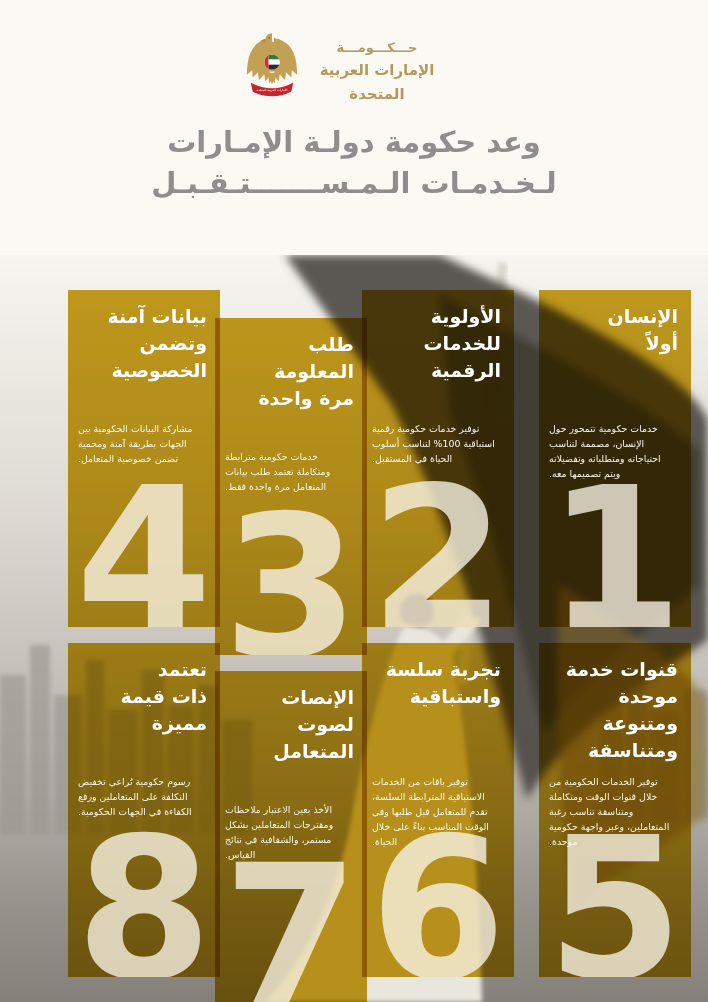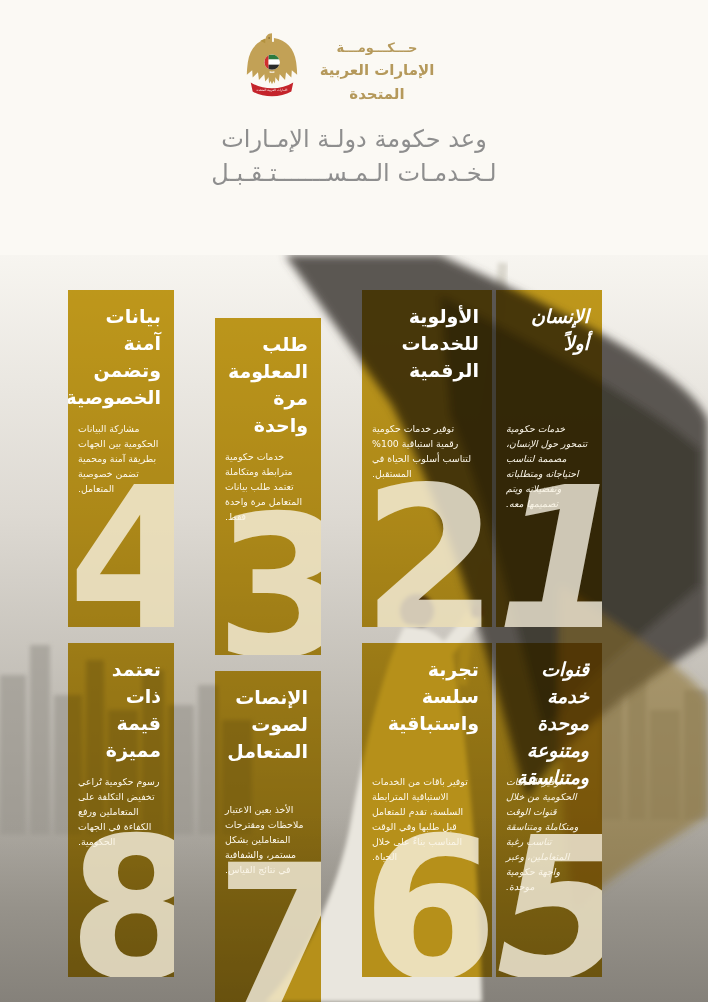--- a/index.html
+++ b/index.html
@@ -14,33 +14,33 @@
   .logo{position:absolute;top:28px;left:243px;display:flex;align-items:flex-start;}
   .logo-emblem{width:58px;height:76px;}
   .logo-text{direction:rtl;text-align:center;color:#b5995b;padding-top:10px;width:152px;}
   .logo-text .l1{font-size:13px;font-weight:bold;letter-spacing:1px;line-height:1.5;}
   .logo-text .l2{font-size:15px;font-weight:bold;line-height:1.6;}
 
   
   .poster-title{
     position:absolute;top:122px;left:0;right:0;
     direction:rtl;text-align:center;
-    color:#8e8e8e;font-size:24px;font-weight:normal;line-height:1.42;
+    color:#8e8e8e;font-size:29px;font-weight:bold;line-height:1.42;
     white-space:pre-line;letter-spacing:0;
   }
 
   
   .photo{position:absolute;top:255px;left:0;width:708px;height:747px;}
   .photo svg{display:block;}
 
   
-  .card{position:absolute;width:106px;}
+  .card{position:absolute;width:152px;}
   .r1{top:290px;height:337px;}
   .r2{top:643px;height:334px;}
-  .cA{left:496px;font-style:italic;} .cB{left:362px;padding-left:24px;} .cC{left:215px;margin-top:28px;} .cD{left:68px;}
+  .cA{left:539px;} .cB{left:362px;} .cC{left:215px;margin-top:28px;} .cD{left:68px;}
 
   .card-bg{position:absolute;inset:0;background:#c59d15;mix-blend-mode:multiply;opacity:.97;}
   .card-content{position:absolute;inset:0;overflow:hidden;}
 
   .card-title{
     direction:rtl;text-align:right;white-space:pre-line;
     color:#ffffff;font-weight:bold;font-size:19px;line-height:1.42;
     padding:13px 13px 0 10px;
   }
   .card-desc{

